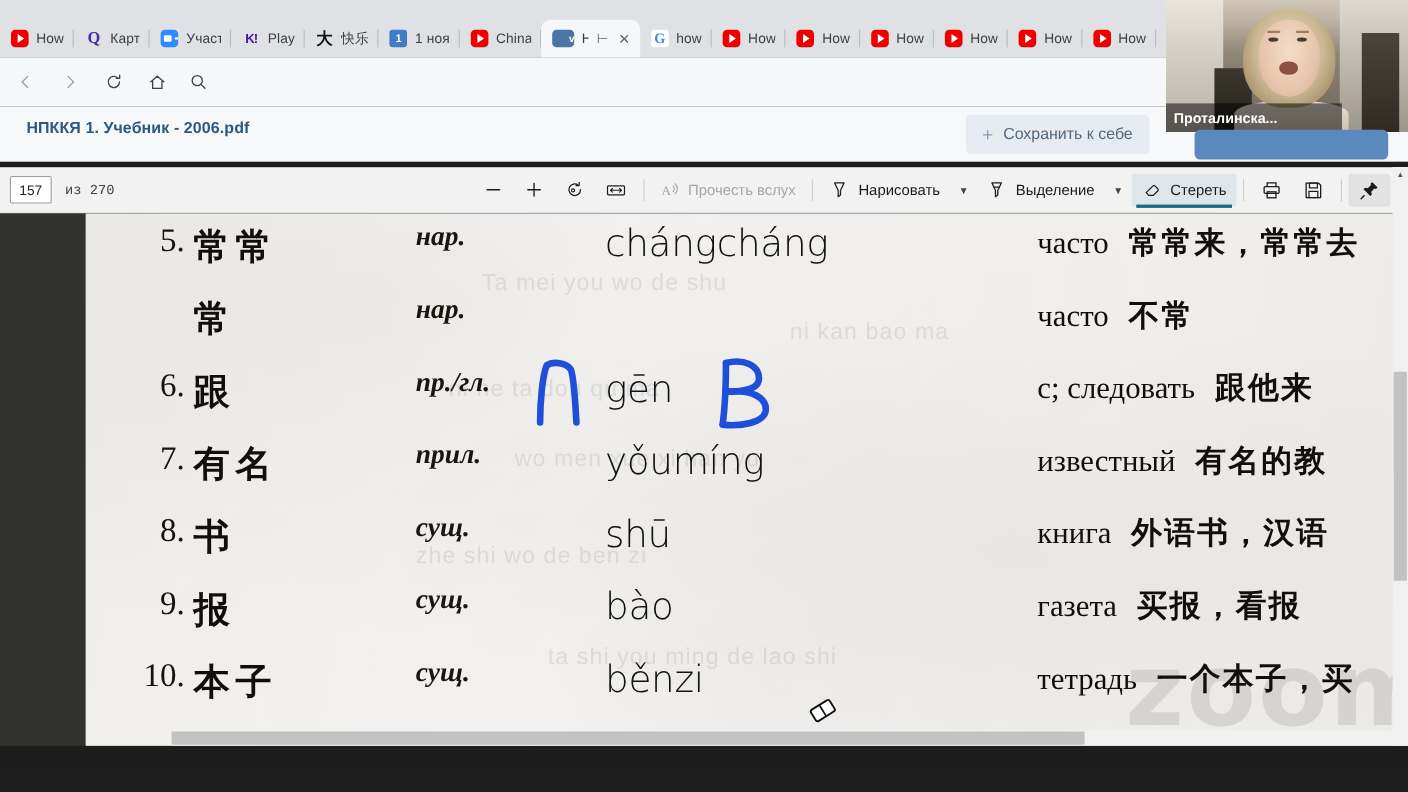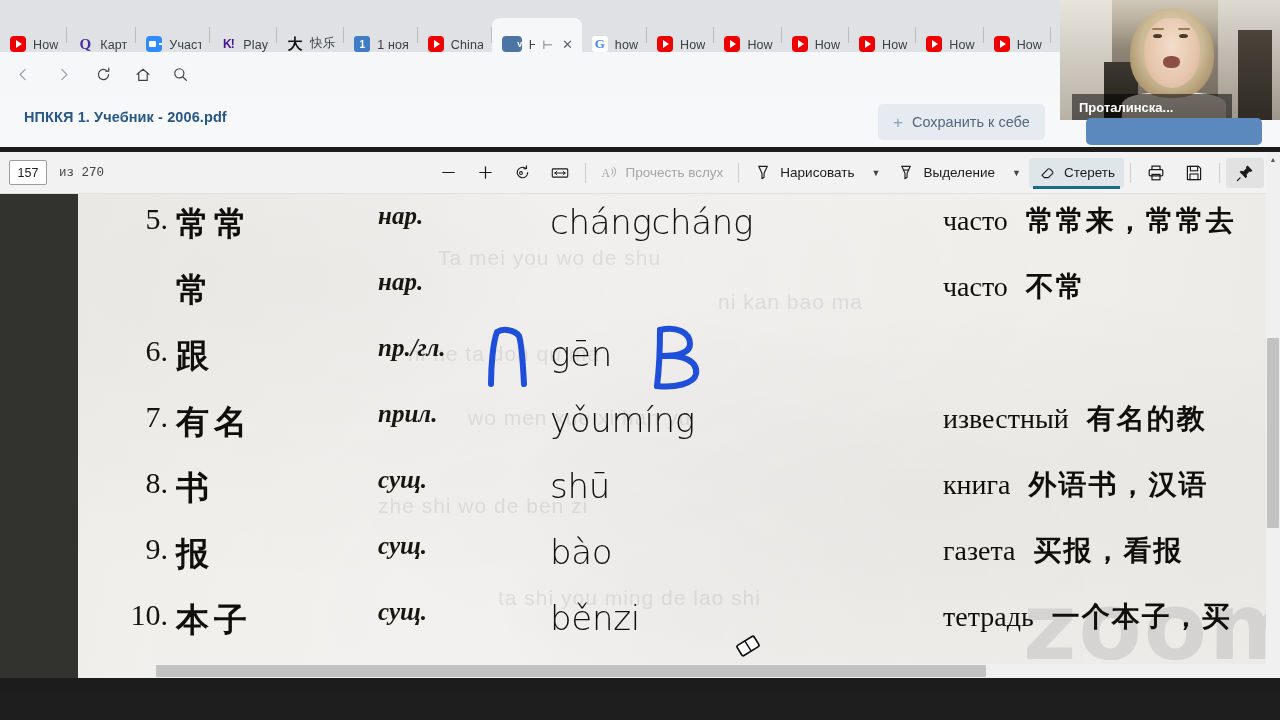--- a/index.html
+++ b/index.html
@@ -13,21 +13,21 @@
   
   .tabstrip {
     position: absolute; left: 0; top: 0; width: 1280px; height: 52px;
     background: #dfe1e5;
   }
   .tabs-row {
     position: absolute; left: 0; top: 18px; height: 34px;
     display: flex; align-items: stretch;
   }
   .tab {
-    display: flex; align-items: flex-end; gap: 7px;
+    display: flex; align-items: center; gap: 7px;
     padding: 0 9px 0 10px; height: 34px;
     position: relative; max-width: 74px; min-width: 38px;
   }
   .tab .tlabel {
     font-size: 12.5px; color: #3c4043; white-space: nowrap;
     overflow: hidden; text-overflow: clip; letter-spacing: .1px;
   }
   .tab.sep::after {
     content: ""; position: absolute; right: 0; top: 9px;
     width: 1px; height: 16px; background: #b9bcc0;
@@ -263,21 +263,21 @@
   .wc-brow.l { left: 92px; } .wc-brow.r { left: 118px; }
   .wc-mouth {
     position: absolute; left: 103px; top: 56px; width: 17px; height: 12px;
     background: #8d4f45; border-radius: 45%;
   }
   .wc-body {
     position: absolute; left: 62px; top: 92px; width: 104px; height: 30px;
     background: linear-gradient(180deg,#e9dfd2,#cbbfae); border-radius: 40% 40% 0 0;
   }
   .wc-namebar {
-    position: absolute; left: 12px; bottom: 0; width: 160px; height: 26px;
+    position: absolute; left: 0; bottom: 0; width: 160px; height: 26px;
     background: rgba(0,0,0,.52); display: flex; align-items: center;
     padding-left: 7px;
   }
   .wc-name { color: #fff; font-size: 13px; font-weight: bold; white-space: nowrap; }
   .vkbluebtn {
     position: absolute; right: 18px; top: 118px; width: 176px; height: 27px;
     background: #5b88bd; border-radius: 5px; z-index: 1;
     display: flex; align-items: center; justify-content: center;
     color: #e6eef7; font-size: 14px; overflow: hidden;
   }
@@ -510,20 +510,21 @@
             <div class="c-num"></div>
             <div class="c-han">常</div>
             <div class="c-pos">нар.</div>
             <div class="c-rus"><span>часто</span><span class="ex">不常</span></div>
           </div>
           <div class="vrow" style="top: 140px;">
             <div class="c-num">6.</div>
             <div class="c-han">跟</div>
             <div class="c-pos">пр./гл.</div>
             <div class="c-pin">gēn</div>
+            <div class="c-rus"><span>с; следовать</span><span class="ex">跟他来</span></div>
           </div>
           <div class="vrow" style="top: 206px;">
             <div class="c-num">7.</div>
             <div class="c-han">有名</div>
             <div class="c-pos">прил.</div>
             <div class="c-pin">yǒumíng</div>
             <div class="c-rus"><span>известный</span><span class="ex">有名的教</span></div>
           </div>
           <div class="vrow" style="top: 272px;">
             <div class="c-num">8.</div>

